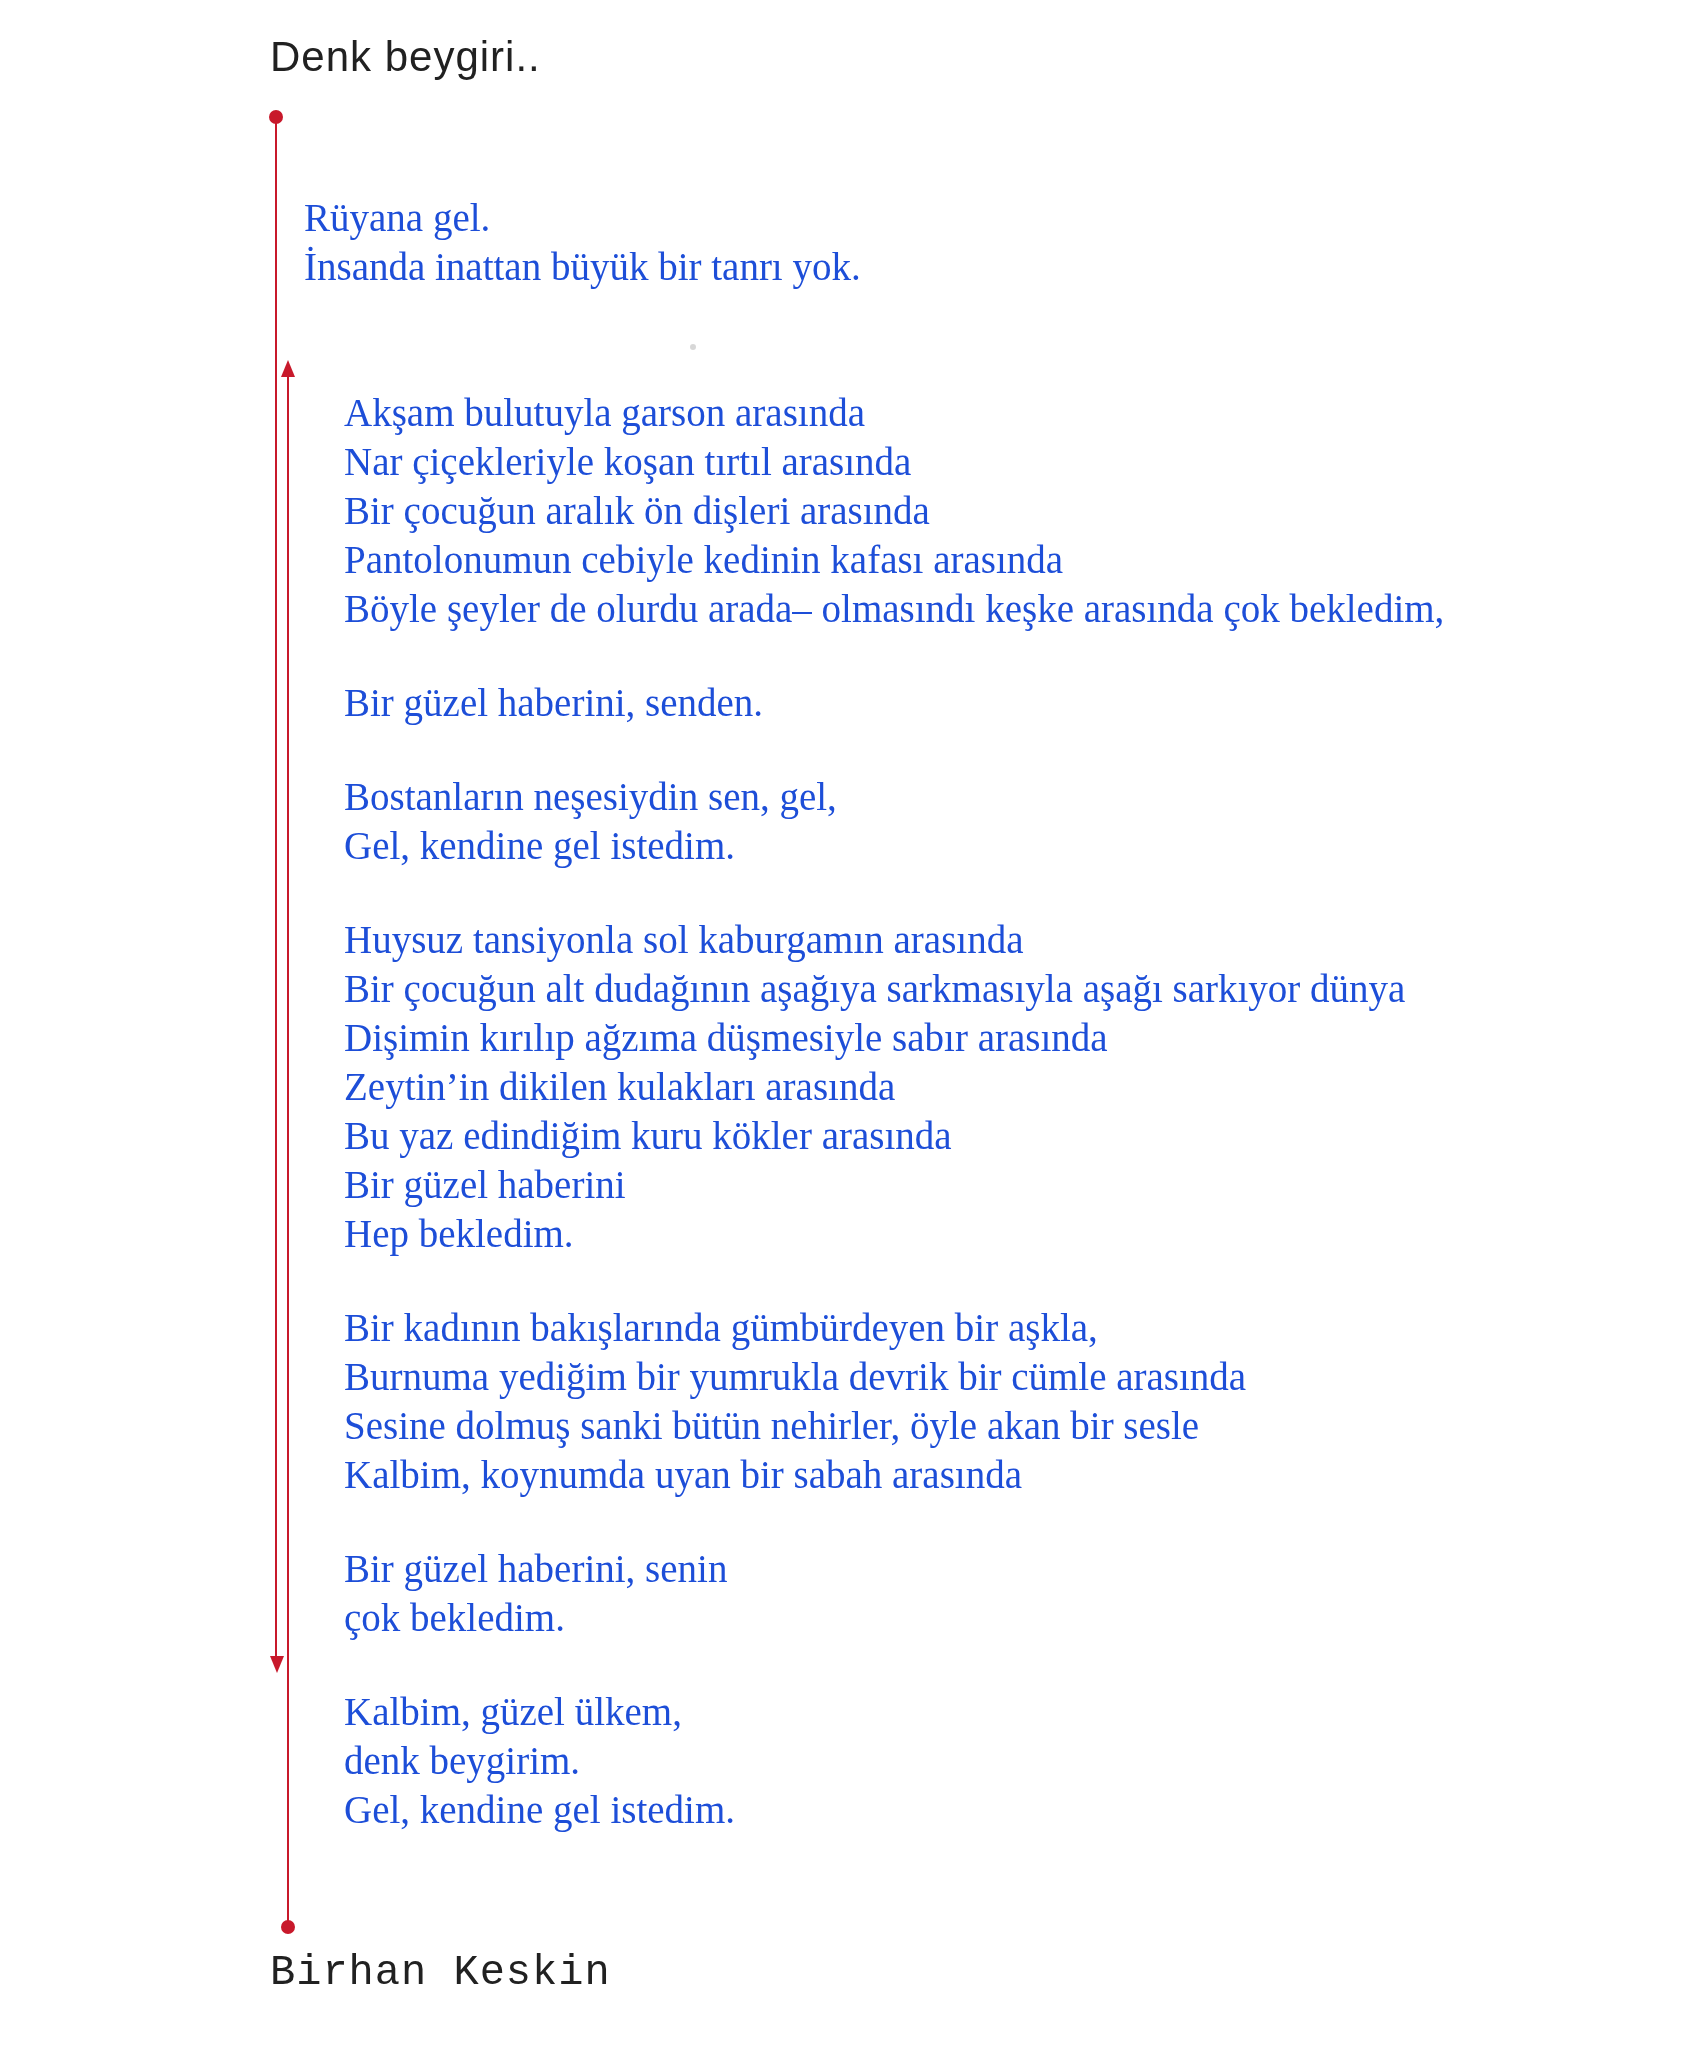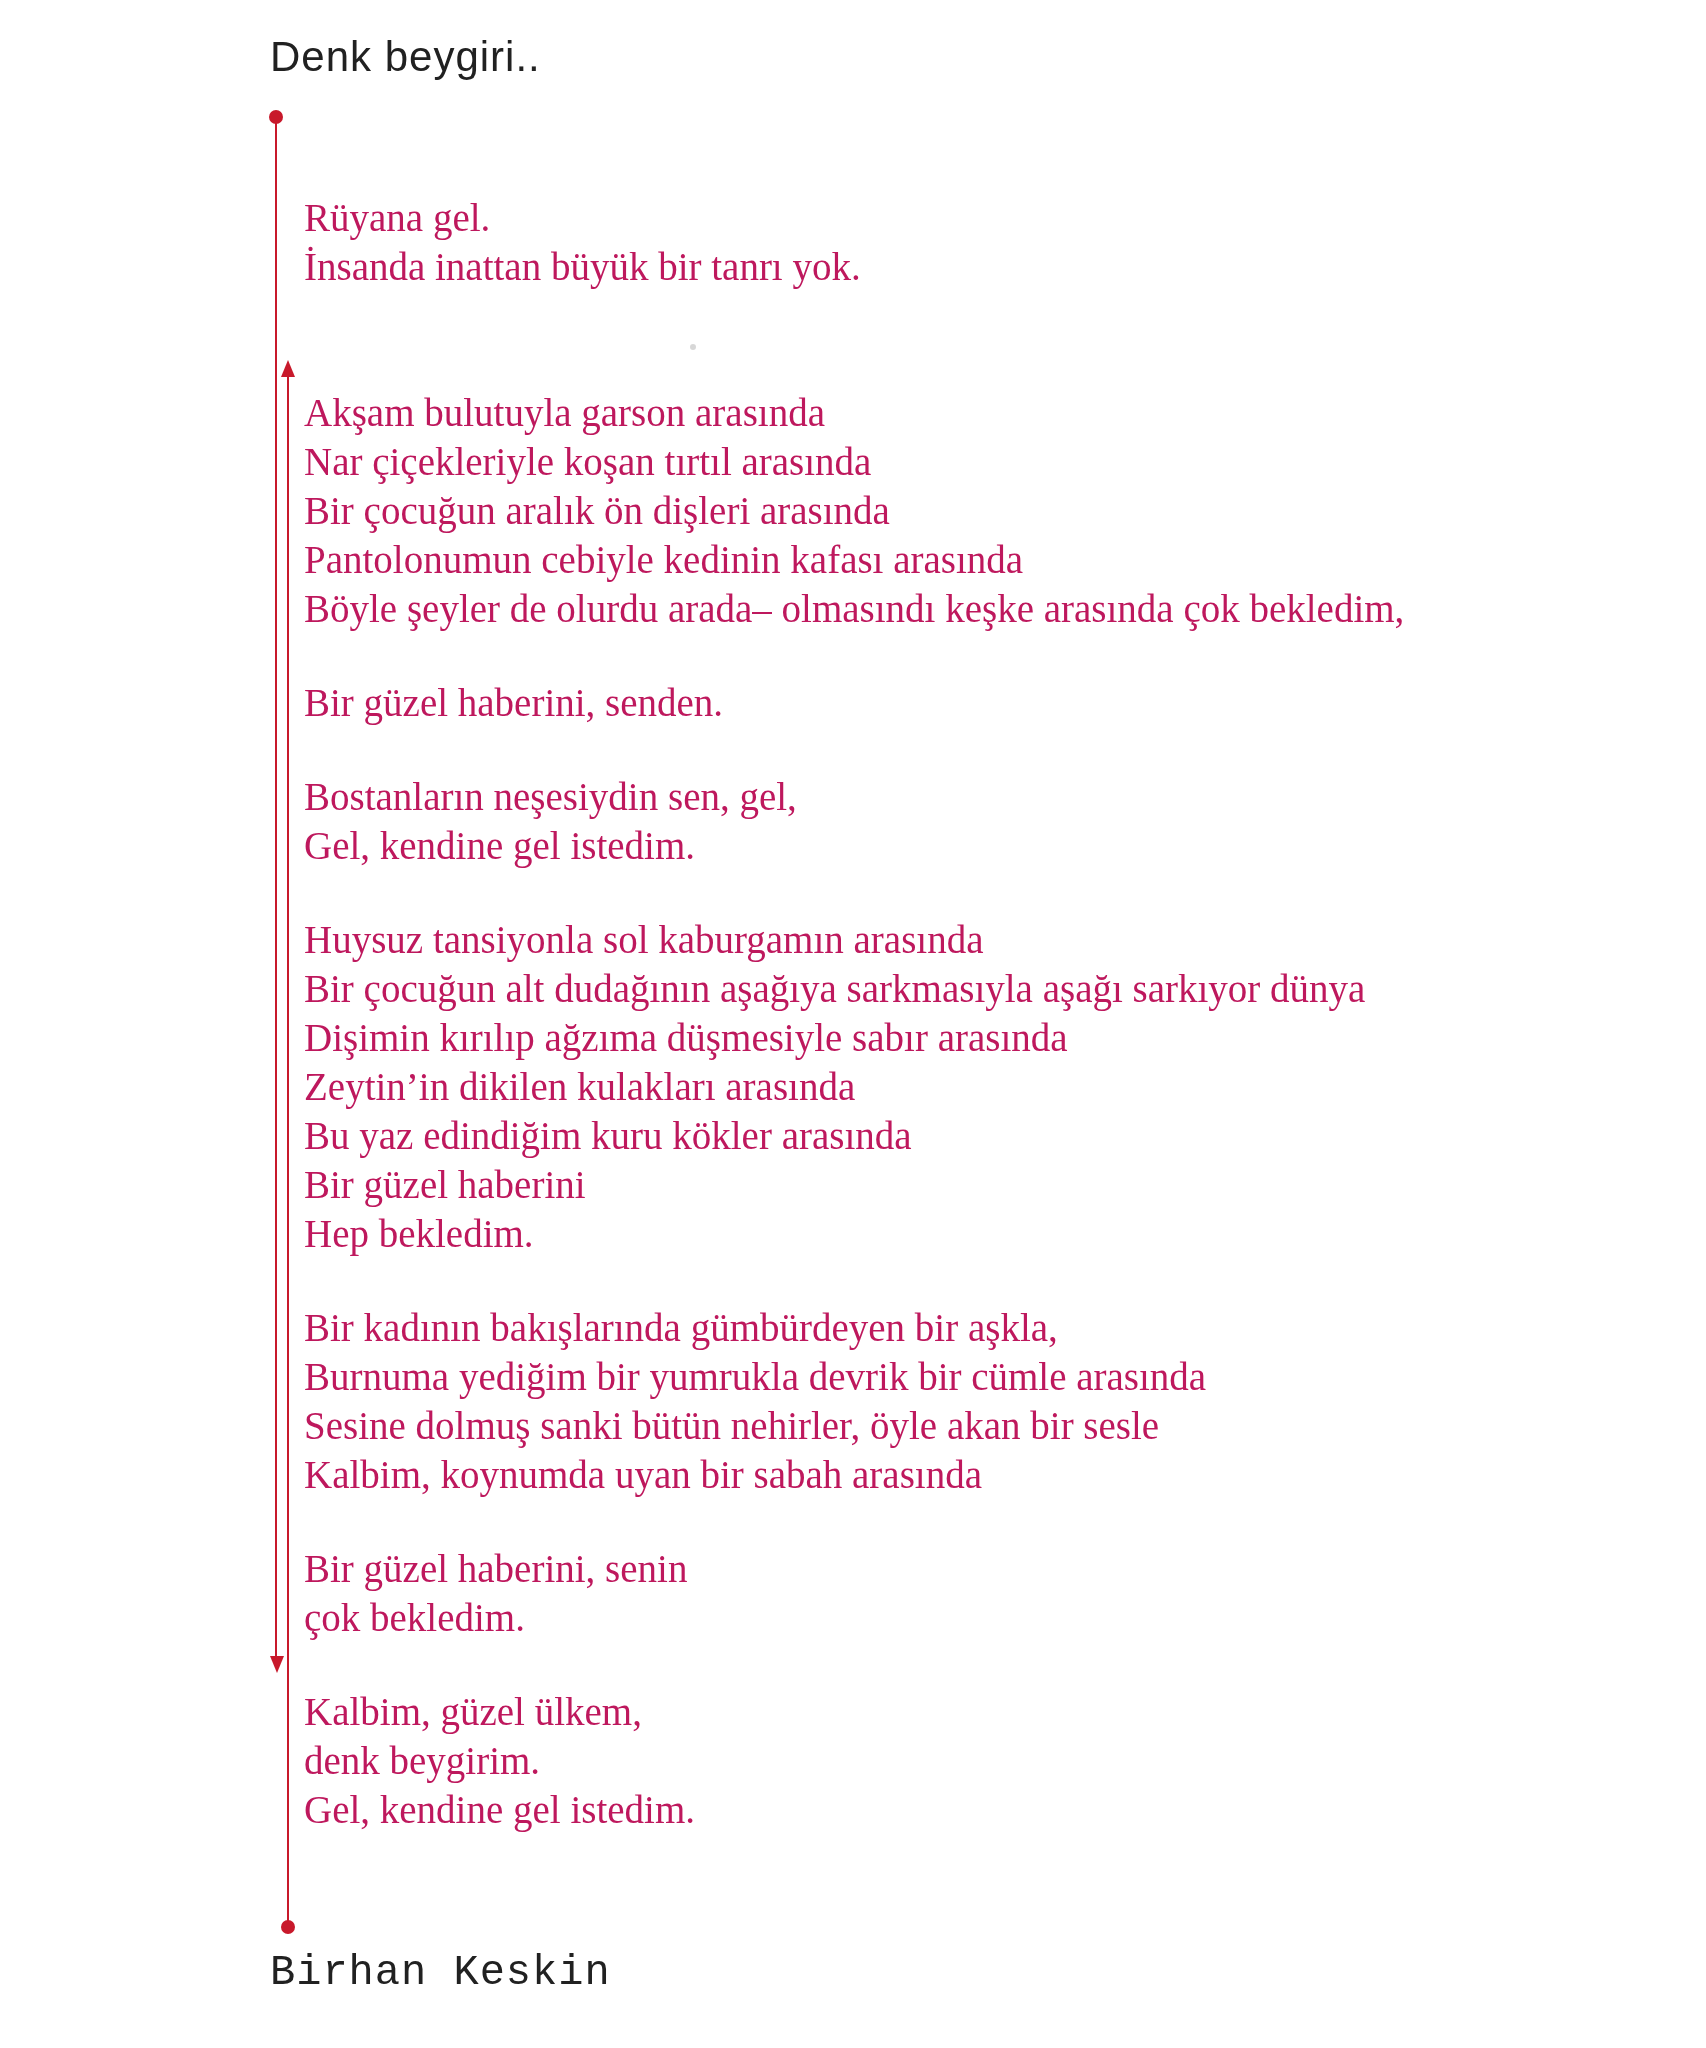--- a/index.html
+++ b/index.html
@@ -34,24 +34,24 @@
     letter-spacing: 1px;
     color: #212121;
   }
   .poem {
     position: absolute;
     left: 304px;
     top: 193px;
     font-family: "Liberation Serif", serif;
     font-size: 39px;
     line-height: 49px;
-    color: #be185d;
+    color: #1d4ed8;
     white-space: pre;
   }
-  .stanza + .stanza { margin-top: 45px; }
+  .stanza + .stanza { margin-top: 45px; margin-left: 40px; }
   
   .stanza:nth-child(2) { margin-top: 97px; }
 
   
   .rule-dot {
     position: absolute;
     width: 14px;
     height: 14px;
     border-radius: 50%;
     background: #c8192b;

